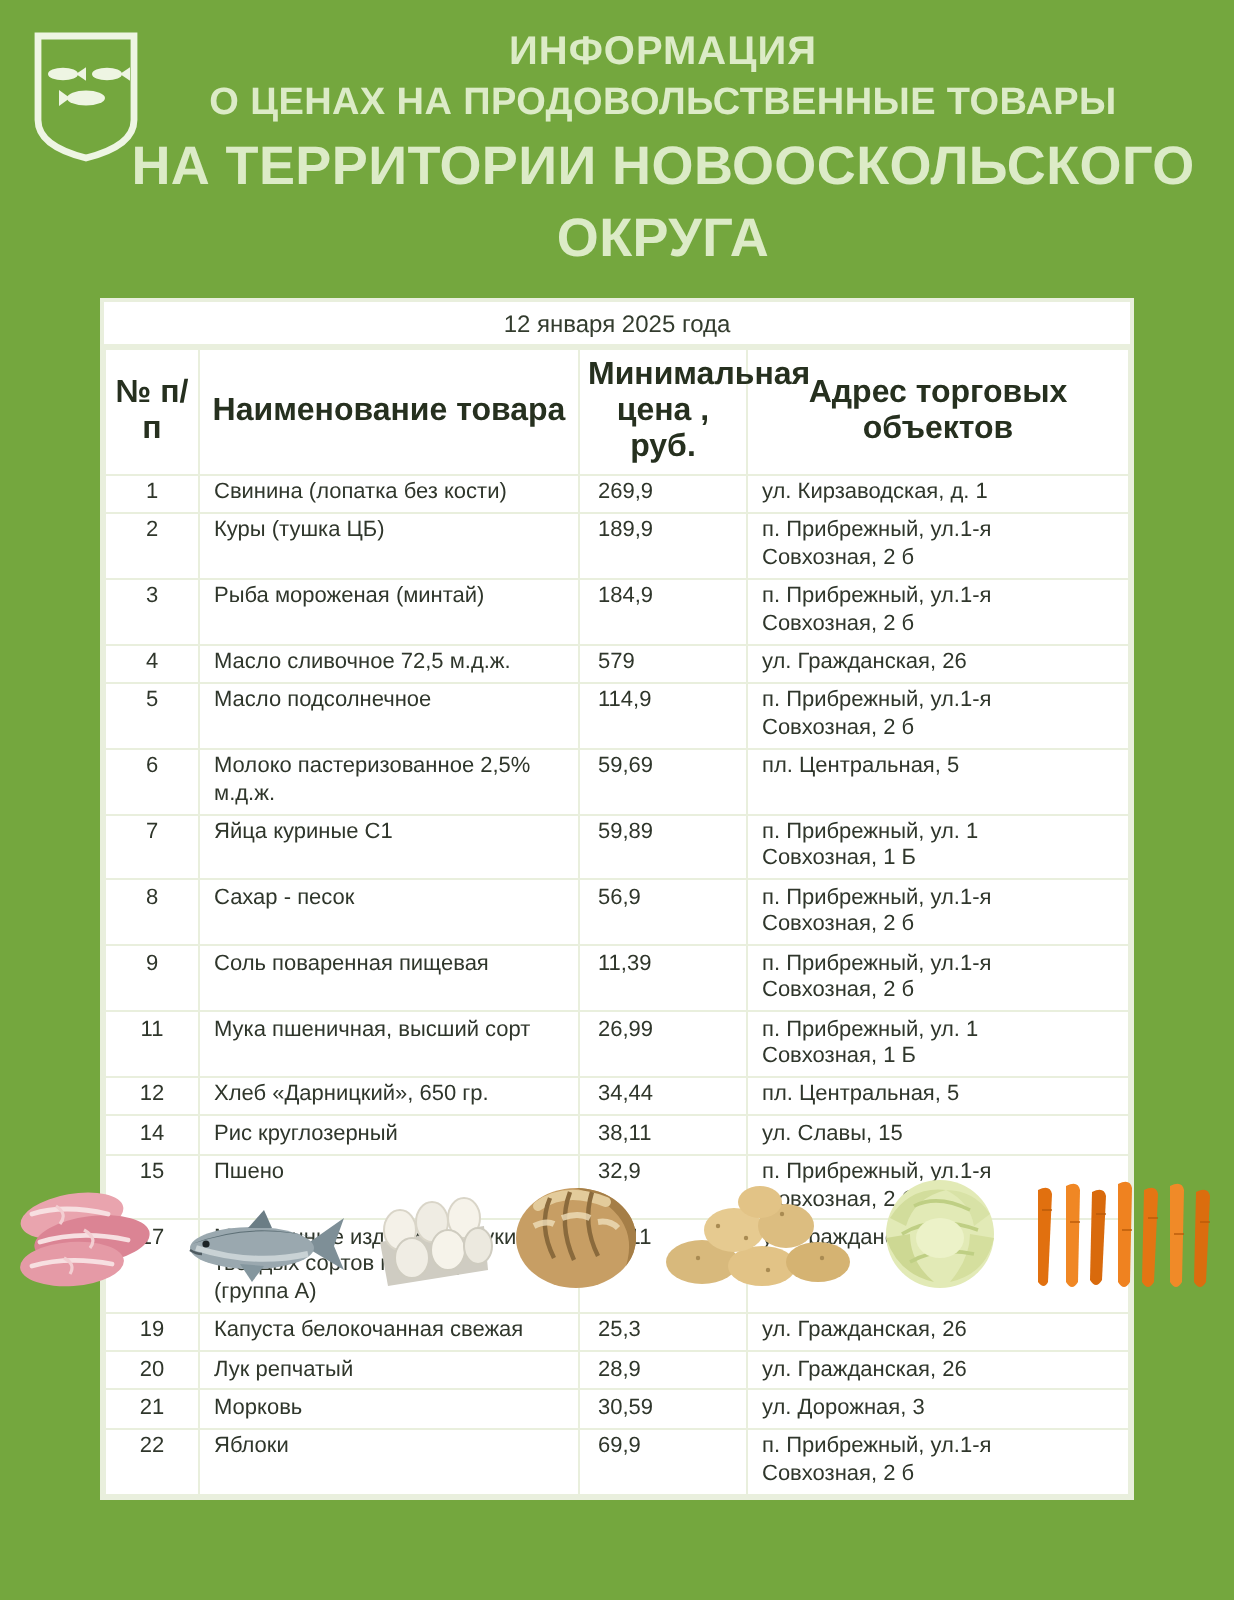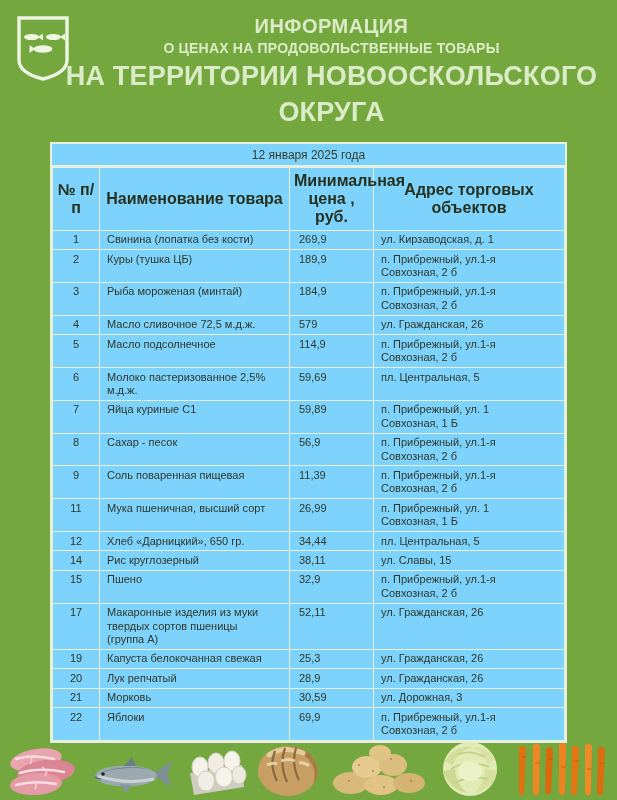--- a/index.html
+++ b/index.html
@@ -3,35 +3,35 @@
 <meta charset="utf-8">
 <style>
   * { box-sizing: border-box; margin: 0; padding: 0; }
   html, body { width: 617px; height: 800px; }
   body {
     font-family: "Liberation Sans", sans-serif;
     background: #74a73e;
     position: relative;
     overflow: hidden;
   }
-  .page { width: 617px; height: 800px; position: relative; }
+  .page { width: 617px; height: 648px; position: relative; }
 
   
   .poster-header { position: relative; padding: 13px 12px 4px 12px; min-height: 98px; }
   .emblem { position: absolute; left: 15px; top: 15px; }
   .title-block { text-align: center; color: #dcebc7; font-weight: bold; padding-left: 46px; }
   .title-l1 { font-size: 20px; line-height: 1.3; letter-spacing: .5px; }
-  .title-l2 { font-size: 14px; line-height: 1.35; letter-spacing: .2px; }
+  .title-l2 { font-size: 19px; line-height: 1.35; letter-spacing: .2px; }
   .title-l3 { font-size: 27px; line-height: 1.35; letter-spacing: .2px; }
 
   
   .table-wrap {
     width: 517px;
     margin: 7px auto 0 auto;
-    background: #7dd3fc;
+    background: #ffffff;
     border: 2px solid #e9efdd;
     color: #2f362b;
   }
   .date-row {
     text-align: center;
     font-size: 12px;
     padding: 4px 2px 3px 2px;
     border-bottom: 2px solid #e9efdd;
     color: #333c2e;
   }

